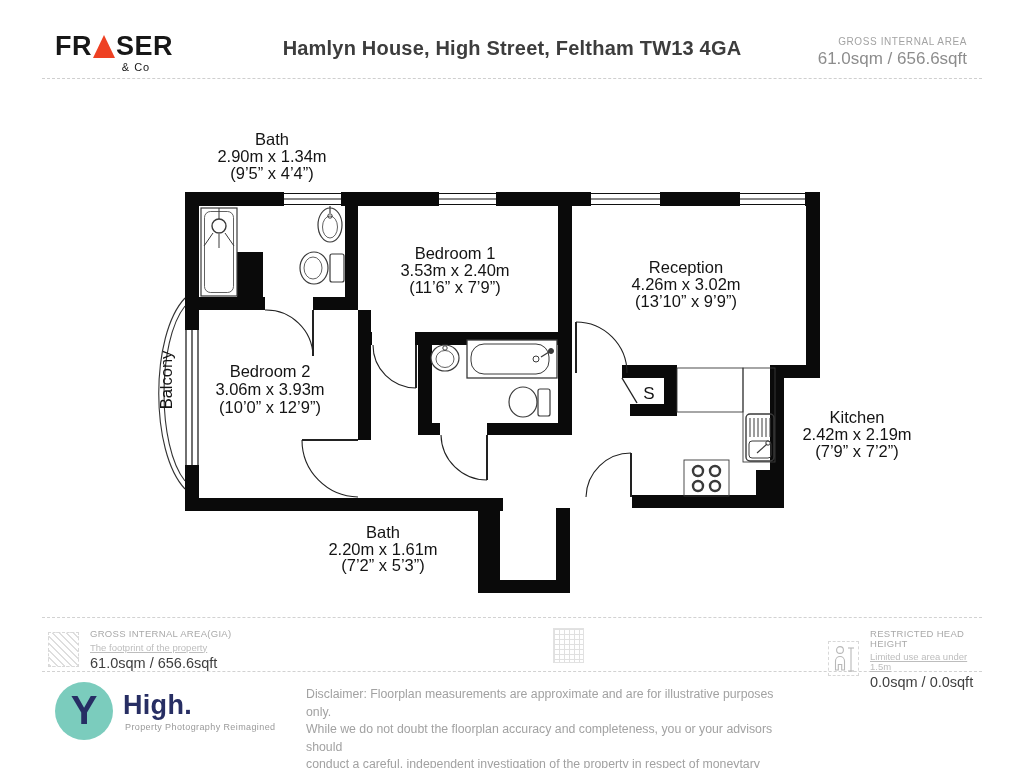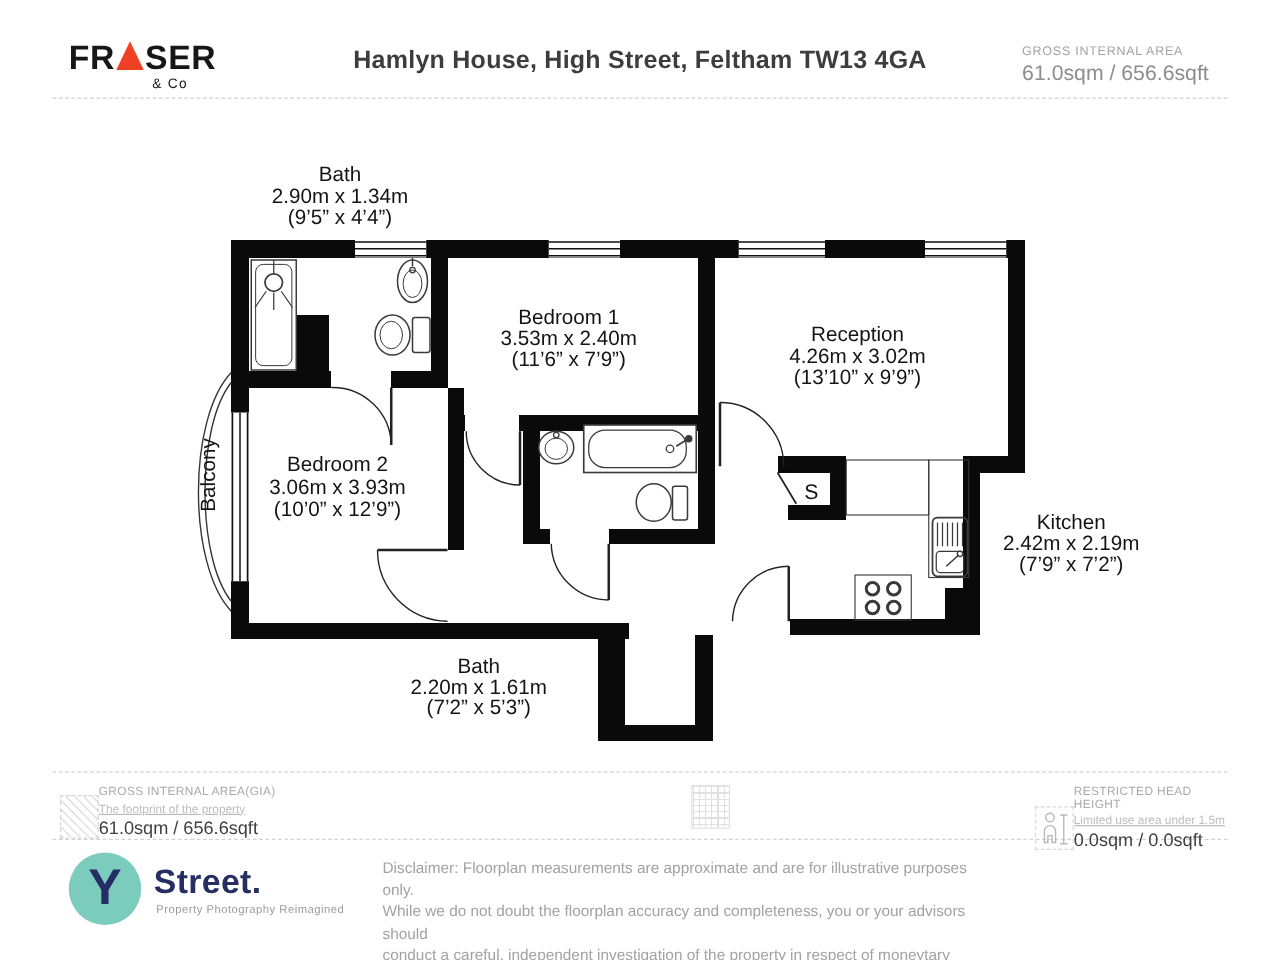--- a/index.html
+++ b/index.html
@@ -1,36 +1,36 @@
 <!DOCTYPE html>
 <html><head>
 <meta charset="utf-8">
 <style>
   html,body{margin:0;padding:0;background:#fff;}
   body{width:1024px;height:768px;position:relative;font-family:"Liberation Sans",sans-serif;overflow:hidden;}
 
   
   .hdr-rule{position:absolute;left:42px;right:42px;top:78px;border-top:1px dashed #cfcfcf;}
   .logo{position:absolute;left:55px;top:33px;width:120px;}
-  .logo-row{display:flex;align-items:flex-start;color:#171717;font-weight:800;font-size:27px;letter-spacing:.5px;line-height:1;}
+  .logo-row{display:flex;align-items:center;color:#171717;font-weight:800;font-size:27px;letter-spacing:.5px;line-height:1;}
   .logo-tri{width:0;height:0;border-left:11px solid transparent;border-right:11px solid transparent;border-bottom:23px solid #ee4123;margin:0 1px 1px 1px;}
   .logo-sub{font-size:11px;font-weight:400;color:#171717;text-align:center;margin-left:42px;margin-top:1px;letter-spacing:1px;}
   .title{position:absolute;left:0;right:0;top:37px;text-align:center;font-size:20px;font-weight:700;color:#3d3d3d;letter-spacing:.2px;}
-  .gia{position:absolute;right:57px;top:36px;text-align:left;}
+  .gia{position:absolute;right:57px;top:36px;text-align:right;}
   .gia-label{font-size:10px;color:#a3a3a3;letter-spacing:.6px;}
   .gia-value{font-size:17px;color:#8d8d8d;margin-top:2px;}
 
   
   svg.plan{position:absolute;left:0;top:0;}
   .roomtxt{font-family:"Liberation Sans",sans-serif;font-size:16.5px;fill:#141414;}
   .stxt{font-family:"Liberation Sans",sans-serif;font-size:17px;fill:#141414;}
 
   
   .legend{position:absolute;left:42px;right:42px;top:617px;height:53px;border-top:1px dashed #d2d2d2;border-bottom:1px dashed #d2d2d2;}
-  .leg-item{position:absolute;top:10px;display:flex;align-items:flex-end;}
+  .leg-item{position:absolute;top:10px;display:flex;gap:11px;align-items:center;}
   .leg-icon{width:29px;height:33px;flex:0 0 auto;}
   .icon-hatch{background:repeating-linear-gradient(45deg,#dedede 0 1.5px,#fff 1.5px 5px);border:1px dashed #d8d8d8;}
   .icon-checker{background:conic-gradient(rgba(255,255,255,0) 25%,#fff 0 50%,rgba(255,255,255,0) 0 75%,#fff 0) 0 0/15px 15px,repeating-linear-gradient(45deg,#d9d9d9 0 1.5px,#fff 1.5px 4.5px);}
   .icon-grid{background-image:repeating-linear-gradient(#e0e0e0 0 1px,transparent 1px 5px),repeating-linear-gradient(90deg,#e0e0e0 0 1px,transparent 1px 5px);border:1px solid #e2e2e2;}
   .icon-person{border:1px dashed #d8d8d8;display:flex;align-items:center;justify-content:center;}
   .leg-text{line-height:1;}
   .leg-title{font-size:9.5px;color:#a9a9a9;letter-spacing:.3px;margin-top:1px;}
   .leg-desc{font-size:9.5px;color:#bdbdbd;margin-top:4px;text-decoration:underline;}
   .leg-value{font-size:14.5px;color:#3f3f3f;margin-top:4px;}
 
@@ -277,17 +277,17 @@
       <div class="leg-title">RESTRICTED HEAD HEIGHT</div>
       <div class="leg-desc">Limited use area under 1.5m</div>
       <div class="leg-value">0.0sqm / 0.0sqft</div>
     </div>
   </div>
 </div>
 
 <div class="yz-circle">
   <span class="yz-y">Y</span>
 </div>
-<div class="yz-name">Street.</div>
+<div class="yz-name">High.</div>
 <div class="yz-tag">Property Photography Reimagined</div>
 <div class="disclaimer">Disclaimer: Floorplan measurements are approximate and are for illustrative purposes only.
 While we do not doubt the floorplan accuracy and completeness, you or your advisors should
 conduct a careful, independent investigation of the property in respect of moneytary valuation.</div>
 
 </body></html>

